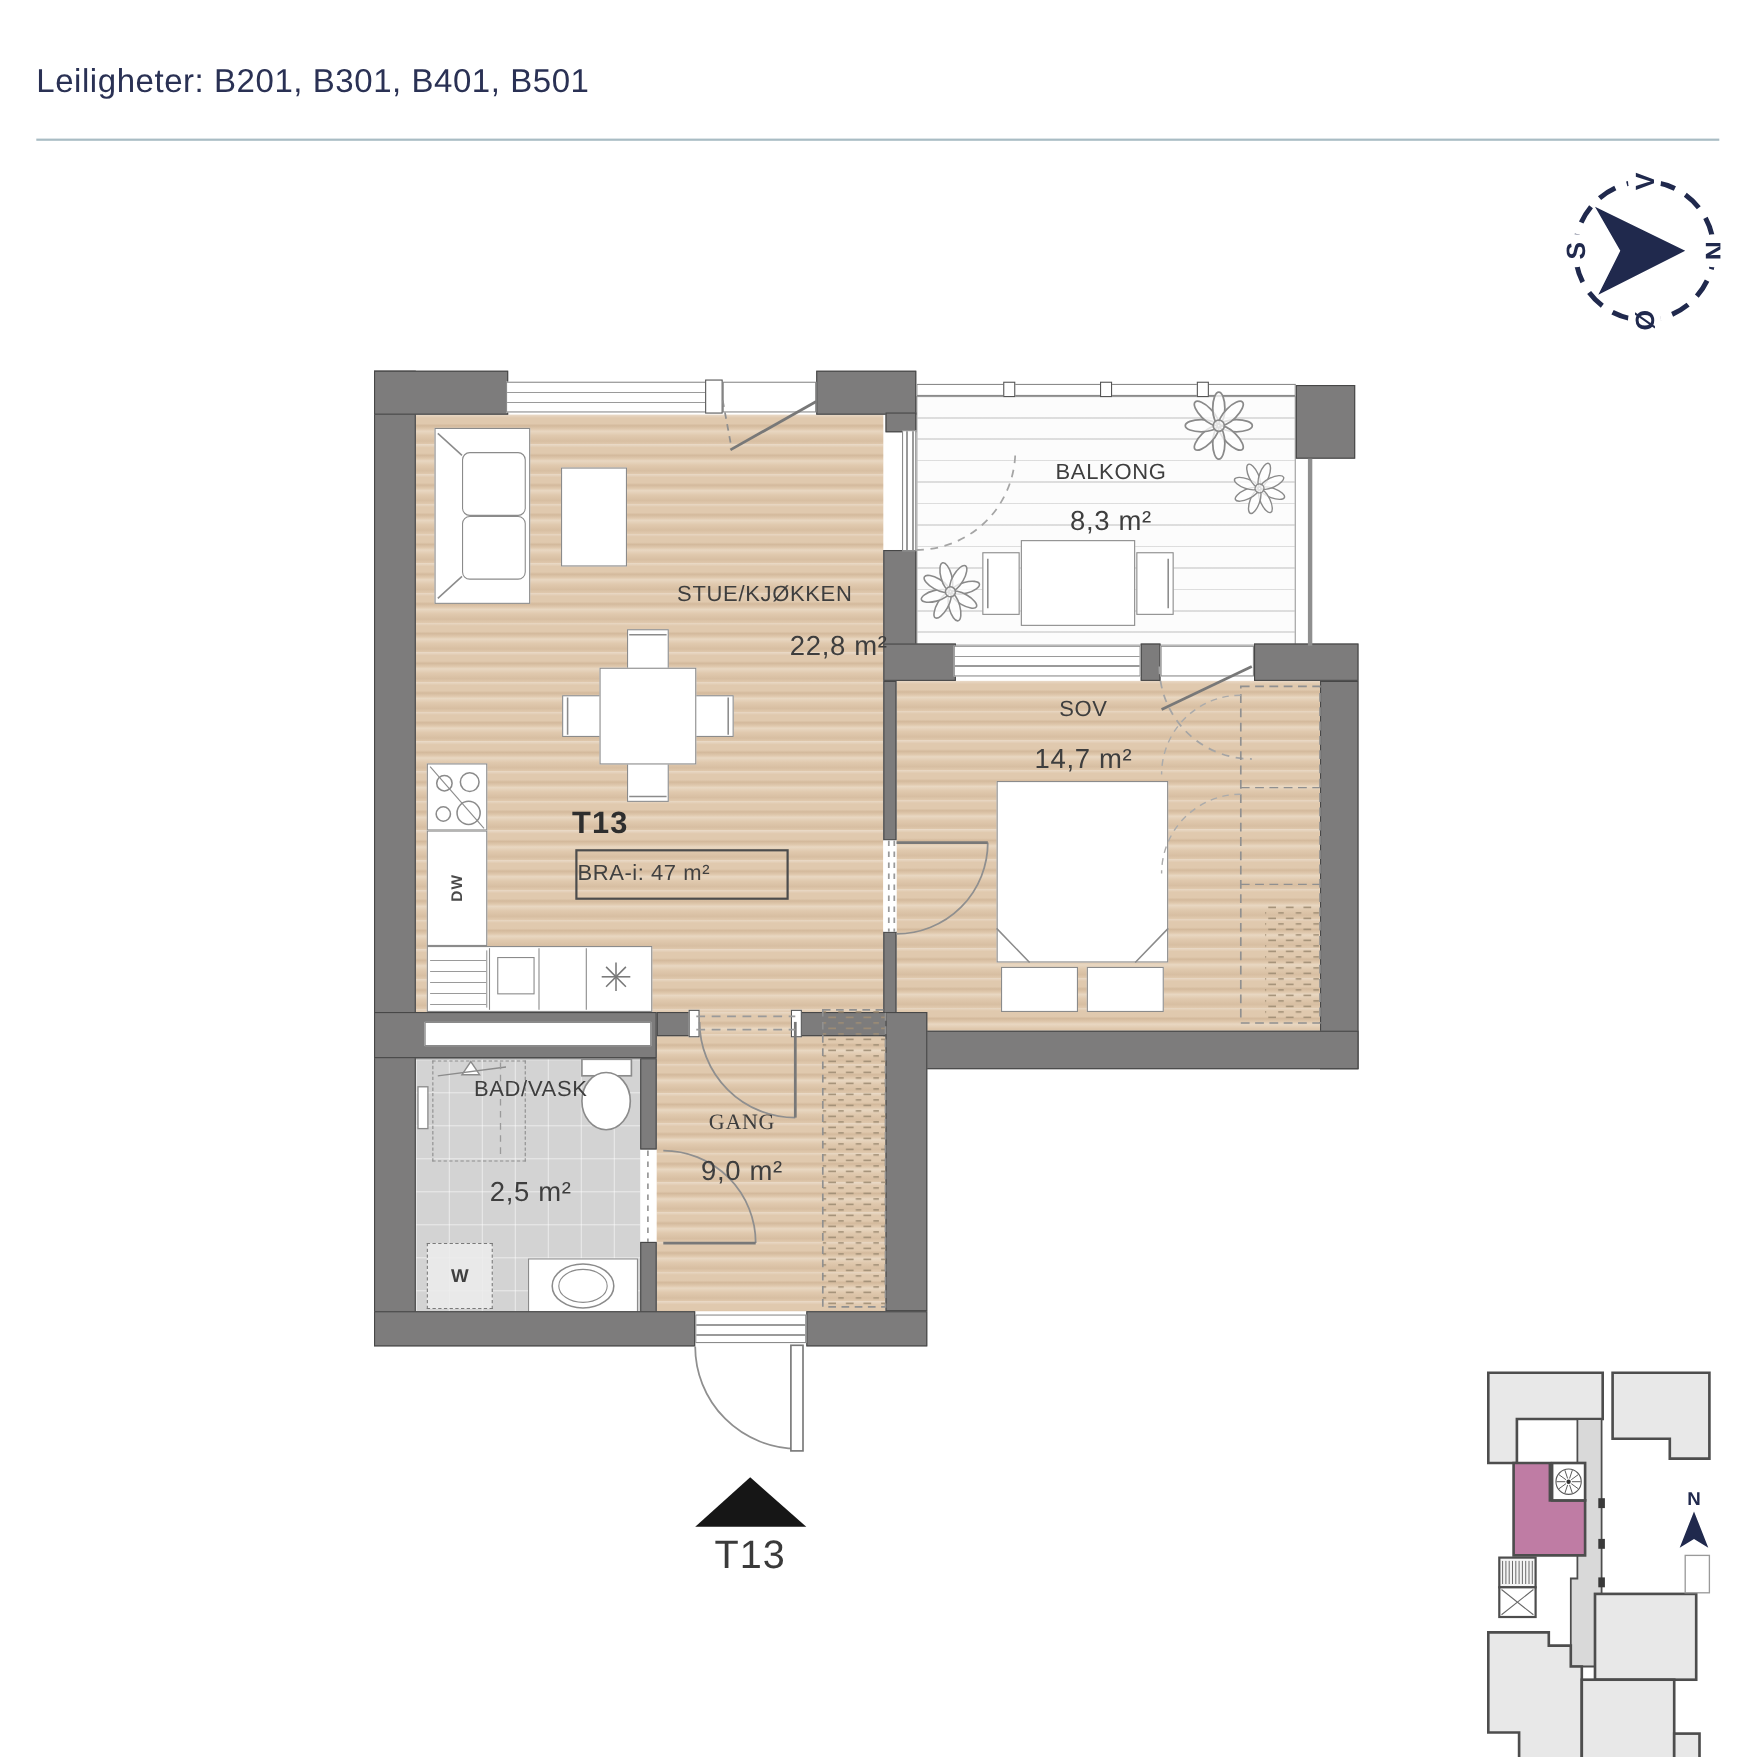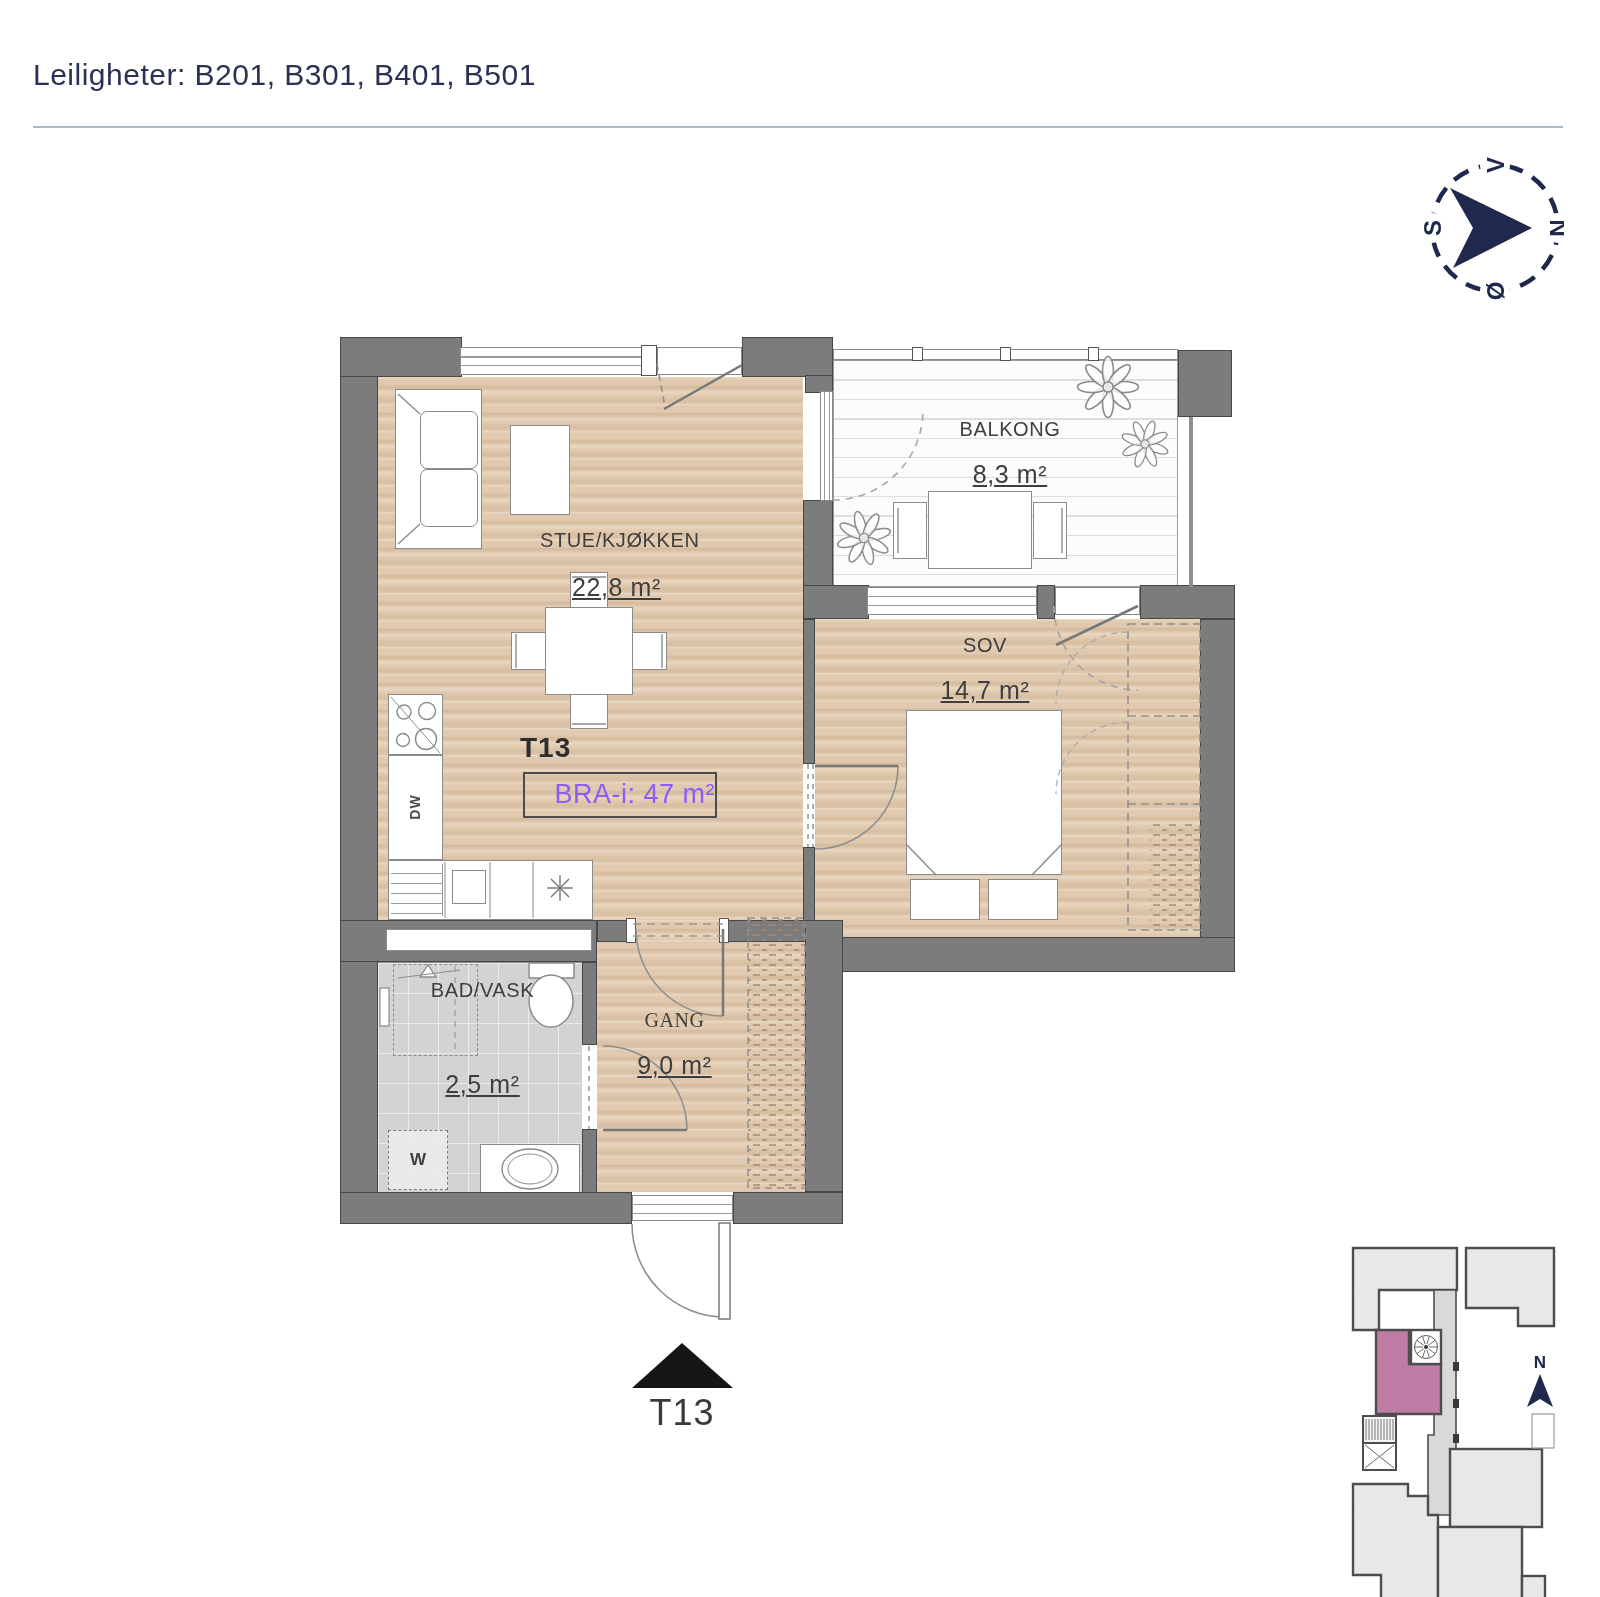--- a/index.html
+++ b/index.html
@@ -33,26 +33,26 @@
   
   .fur{position:absolute;background:#fff;border:1.5px solid #8b8b8b;box-sizing:border-box;z-index:3;}
   .fur.r6{border-radius:7px;}
   .fur.dashed{background:rgba(236,236,236,0.85);border:1.6px dashed #7a7a7a;}
   .fur.outline-dash{background:transparent;border:1.6px dashed #8d8d8d;}
   .drawers{position:absolute;z-index:3;box-sizing:border-box;border-right:1px solid #9a9a9a;
     background-image:repeating-linear-gradient(to bottom, transparent 0 9px, #9a9a9a 9px 10px);}
   
   .label{position:absolute;z-index:8;color:#3e3e3e;letter-spacing:0.6px;line-height:1.15;}
   .rname{font-size:20px;}
-  .rarea{font-size:25px;text-decoration:underline;}
+  .rarea{font-size:25px;}
   .ctr{text-align:center;}
-  .rgt{text-align:left;}
+  .rgt{text-align:right;}
   .t13{font-size:28px;font-weight:bold;color:#2e2e2e;letter-spacing:1px;}
-  .brabox{position:absolute;z-index:8;border:2px solid #4c4c4c;color:#8b5cf6;
-    font-size:27px;text-align:right;letter-spacing:0.5px;}
+  .brabox{position:absolute;z-index:8;border:2px solid #4c4c4c;color:#404040;
+    font-size:20px;text-align:left;letter-spacing:0.5px;}
   .dwlab{position:absolute;z-index:6;color:#4a4a4a;font-size:14px;font-weight:bold;letter-spacing:1px;
     display:flex;align-items:center;justify-content:center;transform:rotate(-90deg);}
   .wlab{position:absolute;z-index:6;color:#3f3f3f;font-size:17px;font-weight:bold;
     display:flex;align-items:center;justify-content:center;}
   .entlab{font-size:36px;color:#3a3a3a;letter-spacing:1px;}
   .title{position:absolute;left:33px;top:26px;z-index:9;color:#2a3154;font-size:30px;letter-spacing:0.5px;}
   .divider{position:absolute;left:33px;top:94px;width:1530px;height:0;border-top:2px solid #a9bcc4;z-index:9;}
   svg.overlay{position:absolute;left:0;top:0;z-index:6;pointer-events:none;}
 </style>
 </head>

